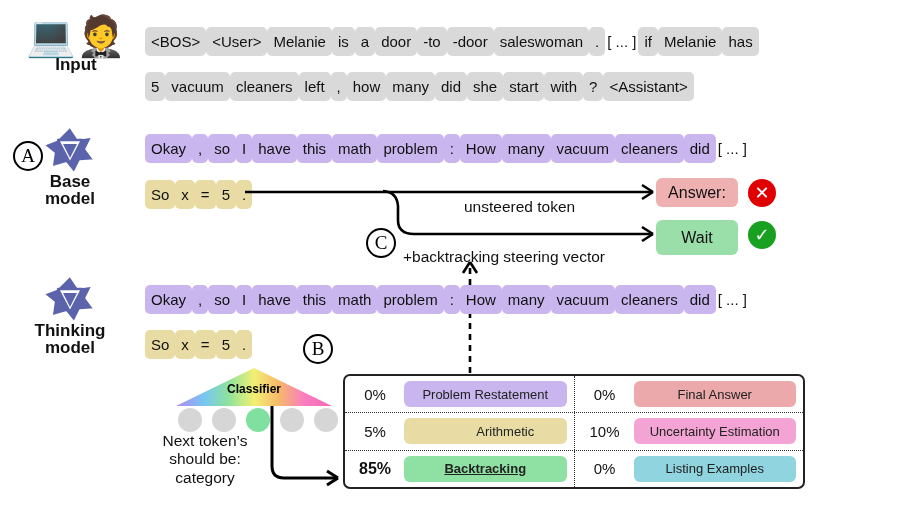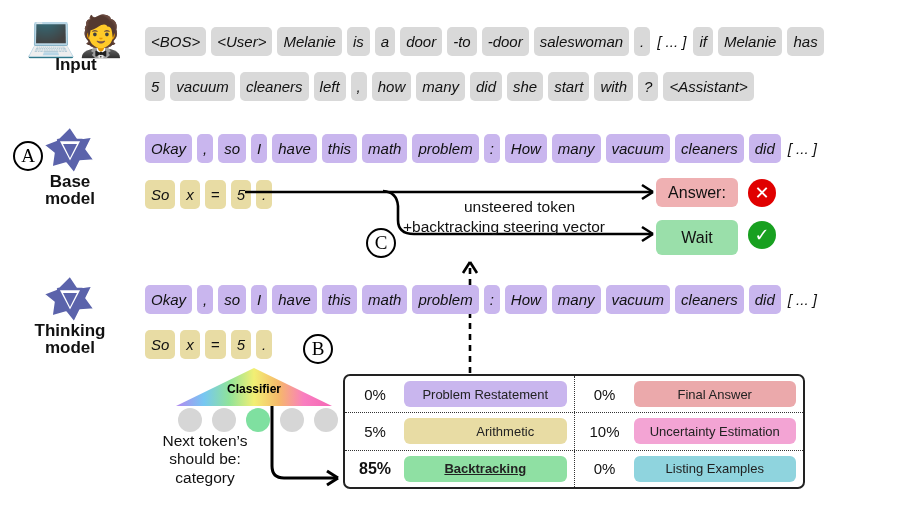--- a/index.html
+++ b/index.html
@@ -4,21 +4,21 @@
 <style>
   html,body{margin:0;padding:0;background:#fff;}
   body{
     width:904px;height:522px;position:relative;overflow:hidden;
     font-family:"Liberation Sans","DejaVu Sans",sans-serif;
     color:#111;
   }
   .abs{position:absolute;}
 
   
-  .tokrow{position:absolute;display:flex;align-items:flex-start;gap:5px;white-space:nowrap;font-style:italic;}
+  .tokrow{position:absolute;display:flex;align-items:flex-start;white-space:nowrap;}
   .tok{
     display:inline-flex;align-items:center;justify-content:center;
     border-radius:5px;font-size:15px;line-height:1;
     padding:7px 6px;box-sizing:border-box;
   }
   .tok.gray{background:#d9d9d9;color:#111;}
   .tok.purple{background:#c9b6ee;color:#111;}
   .tok.tan{background:#e8dca4;color:#111;}
   .tok.plain{background:transparent;padding:7px 2px;}
 
@@ -179,21 +179,21 @@
 
   <path d="M470,373 L470,266" stroke="#000" stroke-width="2.6" fill="none" stroke-dasharray="6 5"></path>
   <path d="M470,262 l-7,11 M470,262 l7,11" stroke="#000" stroke-width="2.6" fill="none"></path>
 
   <path d="M272,404 L272,466 q0,12 12,12 L338,478" stroke="#000" stroke-width="3" fill="none"></path>
   <path d="M338,478 l-11,-7 M338,478 l-11,7" stroke="#000" stroke-width="3" fill="none"></path>
 </svg>
 
 <div class="circmark" style="left:366px;top:228px;">C</div>
 <div class="flowlabel" style="left:464px;top:198px;">unsteered token</div>
-<div class="flowlabel" style="left:403px;top:218px;">+backtracking steering vector</div>
+<div class="flowlabel" style="left:403px;top:248px;">+backtracking steering vector</div>
 
 <div class="ansbox red" style="left:656px;top:178px;width:82px;height:29px;">Answer:</div>
 <div class="badge x" style="left:748px;top:179px;">✕</div>
 
 <div class="ansbox green" style="left:656px;top:220px;width:82px;height:35px;">Wait</div>
 <div class="badge v" style="left:748px;top:221px;">✓</div>
 
 <div class="sidelabel" style="left:10px;top:276px;">
   <svg class="vlogo" viewBox="0 0 52 46">
     <g fill="#5b63ab" stroke="#ffffff" stroke-width="1.6" stroke-linejoin="round">

